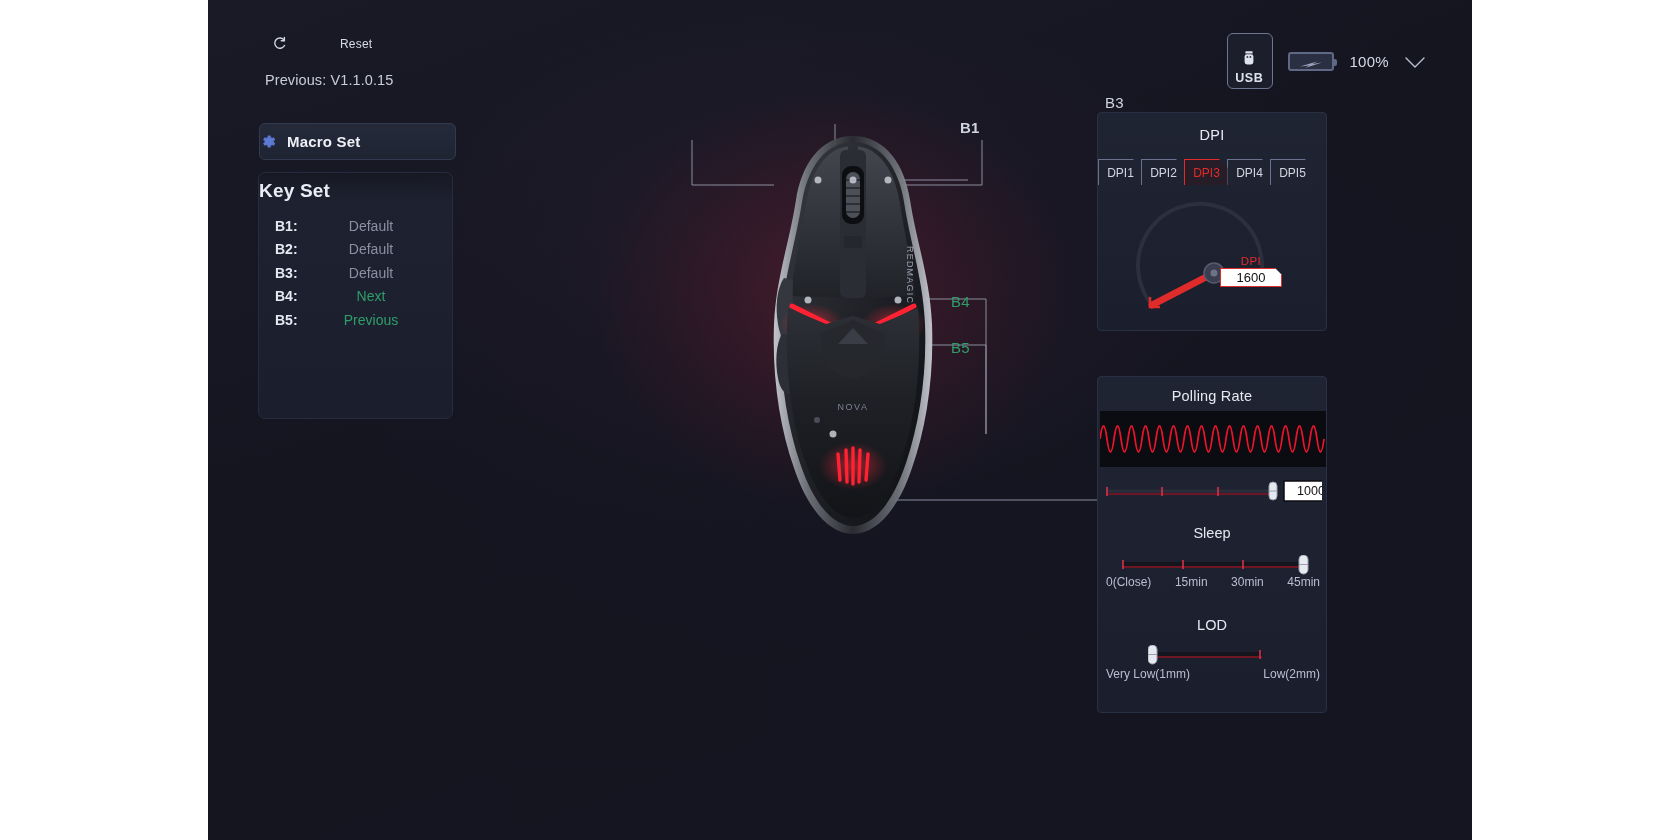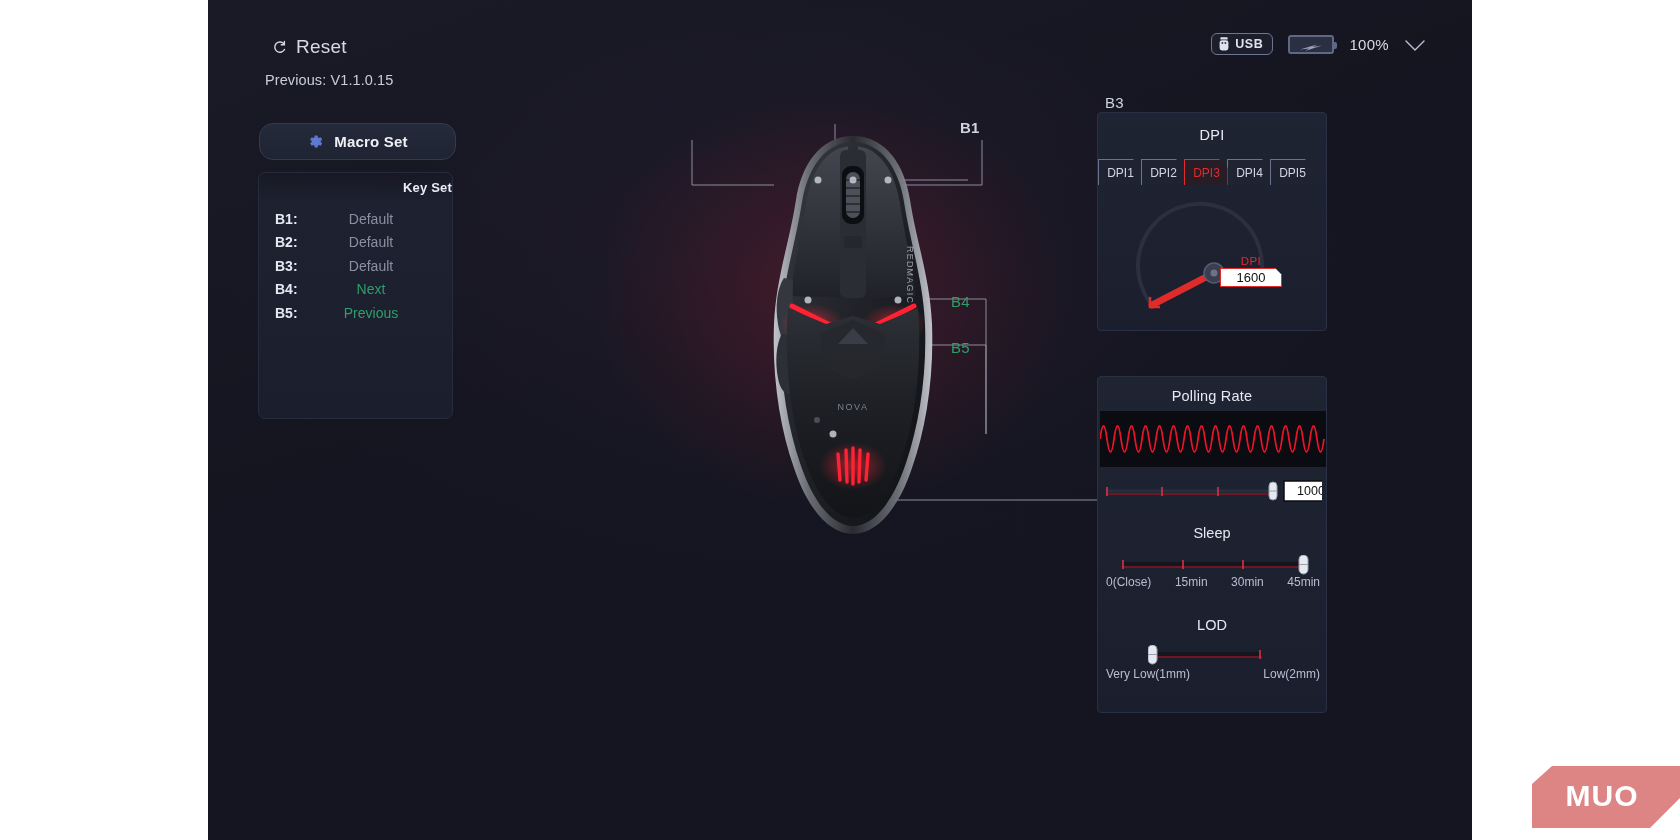--- a/index.html
+++ b/index.html
@@ -25,69 +25,69 @@
   
   .reset-row {
     position: absolute; left: 64px; top: 36px;
     display: flex; align-items: center; gap: 9px;
     cursor: pointer;
   }
   .reset-ico {
     width: 15px; height: 15px; color: #d3d7e4;
     display:inline-flex; align-items:center; justify-content:center;
   }
-  .reset-label { font-size: 19px; color: #d8dbe6; letter-spacing: .2px; }
+  .reset-label { font-size: 12px; color: #d8dbe6; letter-spacing: .2px; margin-left: 44px; }
   .firmware {
     position: absolute; left: 57px; top: 72px;
     font-size: 14.5px; color: #c9cdda; letter-spacing: .1px;
   }
 
   .status-cluster {
     position: absolute; right: 46px; top: 33px;
     display: flex; align-items: center; gap: 15px;
   }
   .usb-pill {
     display: flex; align-items: center; gap: 6px;
     border: 1px solid #6d7590; border-radius: 6px;
-    padding: 3px 9px 3px 7px; background: rgba(35,38,54,.55);
+    padding: 17px 9px 3px 7px; background: rgba(35,38,54,.55); flex-direction: column;
   }
   .usb-glyph { width: 10px; height: 14px; display:block; }
   .usb-text { font-size: 12.5px; font-weight: bold; color: #dfe3ee; letter-spacing: .6px; }
   .battery {
     width: 46px; height: 19px; border: 2px solid #5f6884; border-radius: 3px;
     position: relative; display:flex; align-items:center; justify-content:center;
     background: #2b2f42;
   }
   .battery::after {
     content:""; position:absolute; right:-5px; top:5px; width:3px; height:7px;
     background:#5f6884; border-radius: 0 2px 2px 0;
   }
   .batt-bolt { width: 26px; height: 11px; display:block; }
   .pct { font-size: 15px; color: #d6dae6; letter-spacing:.3px; }
   .chev { width: 22px; height: 13px; display:block; color:#b9bfd0; }
 
   
   .macro-btn {
     position: absolute; left: 51px; top: 123px; width: 197px; height: 37px;
-    border-radius: 14px; border: 1px solid #333a50;
+    border-radius: 6px; border: 1px solid #333a50;
     background: linear-gradient(180deg, #252a3b 0%, #1f2433 100%);
-    display:flex; align-items:center; justify-content:center; gap: 10px;
+    display:flex; align-items:center; gap: 10px;
     cursor:pointer;
   }
   .macro-gear { width:17px; height:17px; display:block; color:#5f7bd8; }
   .macro-label { font-size: 15px; font-weight: bold; color:#eef0f6; letter-spacing:.2px; }
 
   .keyset-panel {
     position: absolute; left: 50px; top: 172px; width: 195px; height: 247px;
     border-radius: 7px;
     background: linear-gradient(180deg, #21263500 0%, #1d2130 12%, #1b1f2d 100%);
     border: 1px solid #262c3e;
   }
   .keyset-title {
-    text-align:right; margin-top: 7px; font-size: 13px; font-weight: bold;
+    text-align:left; margin-top: 7px; font-size: 19px; font-weight: bold;
     color: #e9ecf4; letter-spacing:.2px;
   }
   .key-rows { margin-top: 12px; padding-left: 16px; }
   .key-row { display:flex; align-items:center; height: 23.5px; }
   .key-id { width: 46px; font-size: 14px; font-weight: bold; color: #e6e9f2; }
   .key-val { font-size: 14px; width: 100px; text-align:center; }
   .key-val.def { color: #8a90a2; }
   .key-val.act { color: #2f9e6a; }
 
   
@@ -462,20 +462,13 @@
           <line x1="0" y1="9.5" x2="9" y2="9.5" stroke="#9aa0ae" stroke-width="1"></line>
         </svg>
       </div>
       <div class="lod-ticks">
         <span>Very Low(1mm)</span>
         <span>Low(2mm)</span>
       </div>
     </div>
   </div>
 
-  <div class="muo">
-    <svg width="148" height="68" viewBox="0 0 148 68">
-      <path d="M20 4 H148 V50 L128 66 H0 V22 Z" fill="#dd8585"></path>
-      <path d="M118 66 L148 36 V66 Z" fill="#ffffff"></path>
-      <text x="70" y="44" text-anchor="middle" font-size="30" font-weight="bold" fill="#ffffff" font-family="Liberation Sans, sans-serif" letter-spacing="1">MUO</text>
-    </svg>
-  </div>
 </div>
 
 </body></html>

